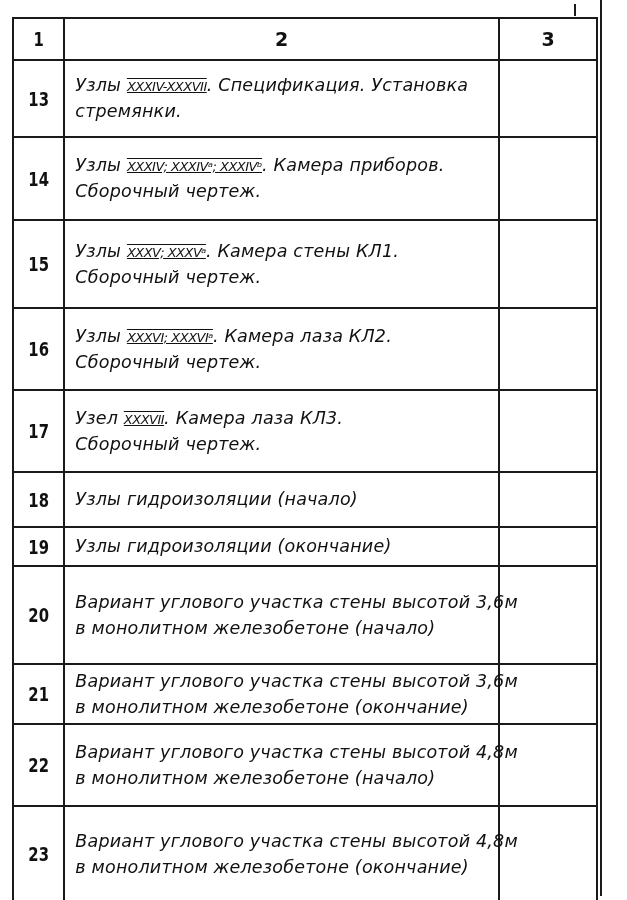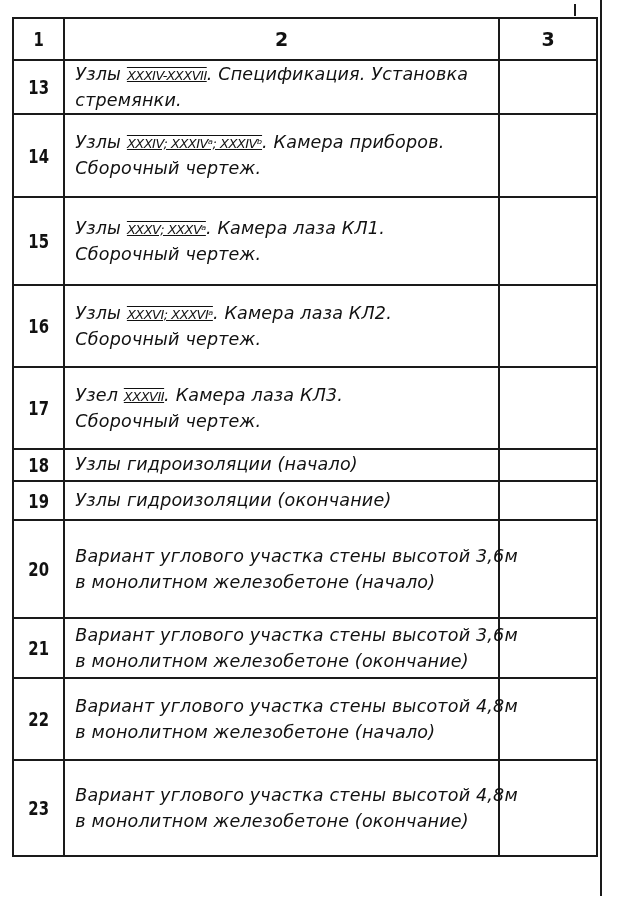--- a/index.html
+++ b/index.html
@@ -29,61 +29,61 @@
   <div class="outer-line"></div>
   <div class="top-tick"></div>
 
   <table class="spec">
     <tbody id="tbody">
       <tr class="hdr">
         <td class="c1">1</td>
         <td class="c2">2</td>
         <td class="c3">3</td>
       </tr>
-    <tr style="height: 54px;">
+    <tr style="height: 77px;">
           <td class="c1">13</td>
           <td class="c2">
             <span class="line"><span>Узлы </span><span class="rn">XXXIV-XXXVII</span><span>. Спецификация. Установка</span></span>
             <span class="line">стремянки.</span>
           </td>
           <td class="c3"></td>
         </tr>
         <tr style="height: 83px; margin-top: 30px;">
           <td class="c1">14</td>
           <td class="c2">
             <span class="line"><span>Узлы </span><span class="rn">XXXIV; XXXIVᵃ; XXXIVᵇ</span><span>. Камера приборов.</span></span>
             <span class="line">Сборочный чертеж.</span>
           </td>
           <td class="c3"></td>
         </tr>
         <tr style="height: 88px;">
           <td class="c1">15</td>
           <td class="c2">
-            <span class="line"><span>Узлы </span><span class="rn">XXXV; XXXVᵃ</span><span>. Камера лаза КЛ1.</span></span>
+            <span class="line"><span>Узлы </span><span class="rn">XXXV; XXXVᵃ</span><span>. Камера стены КЛ1.</span></span>
             <span class="line">Сборочный чертеж.</span>
           </td>
           <td class="c3"></td>
         </tr>
         <tr style="height: 82px; padding-left: 13px;">
           <td class="c1">16</td>
           <td class="c2">
             <span class="line"><span>Узлы </span><span class="rn">XXXVI; XXXVIᵃ</span><span>. Камера лаза КЛ2.</span></span>
             <span class="line">Сборочный чертеж.</span>
           </td>
           <td class="c3"></td>
         </tr>
         <tr style="height: 82px;">
           <td class="c1">17</td>
           <td class="c2">
             <span class="line"><span>Узел </span><span class="rn">XXXVII</span><span>. Камера лаза КЛ3.</span></span>
             <span class="line">Сборочный чертеж.</span>
           </td>
           <td class="c3"></td>
         </tr>
-        <tr style="height: 32px;">
+        <tr style="height: 55px;">
           <td class="c1">18</td>
           <td class="c2">
             <span class="line"><span>Узлы гидроизоляции (начало)</span><span class="rn"></span><span></span></span>
             <span class="line"></span>
           </td>
           <td class="c3"></td>
         </tr>
         <tr style="height: 39px;">
           <td class="c1">19</td>
           <td class="c2">

